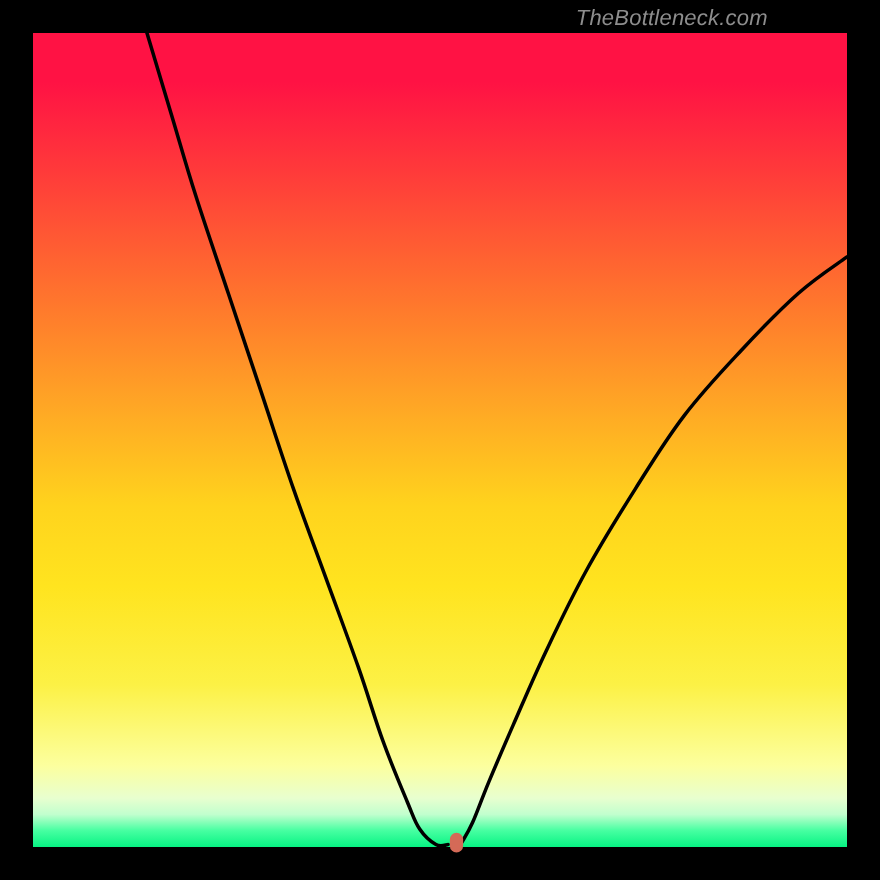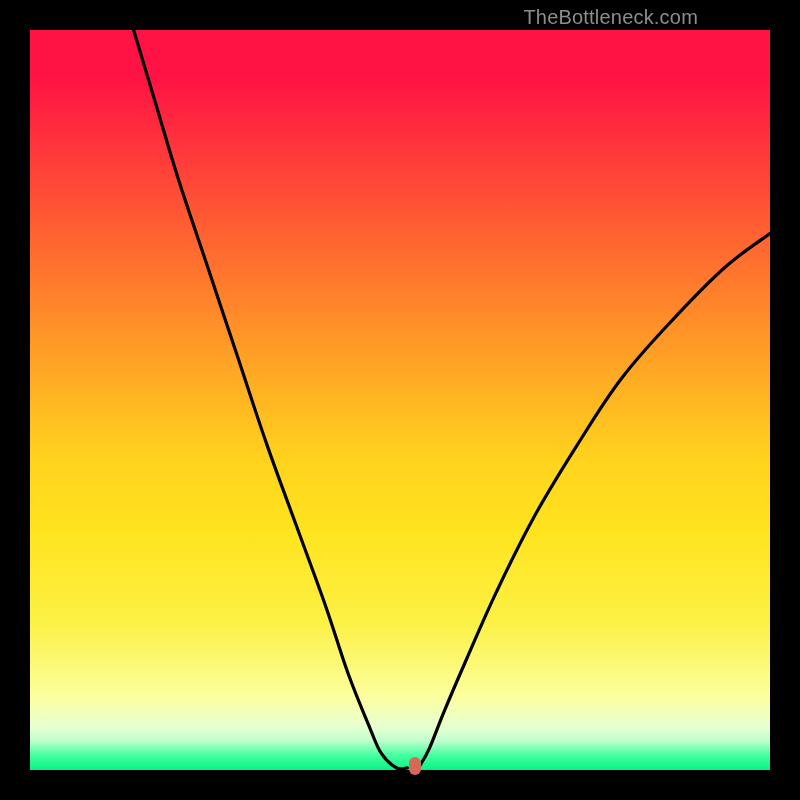--- a/index.html
+++ b/index.html
@@ -9,20 +9,21 @@
     height: 800px;
     background: #000;
     font-family: Arial, Helvetica, sans-serif;
     overflow: hidden;
   }
   .frame {
     position: relative;
     width: 712px;
     height: 800px;
     box-sizing: border-box;
+    font-style: italic;
   }
   .plot-area {
     position: absolute;
     left: 30px;
     top: 30px;
     width: 740px;
     height: 740px;
     background: linear-gradient(
       to bottom,
       #ff1244 0%,

